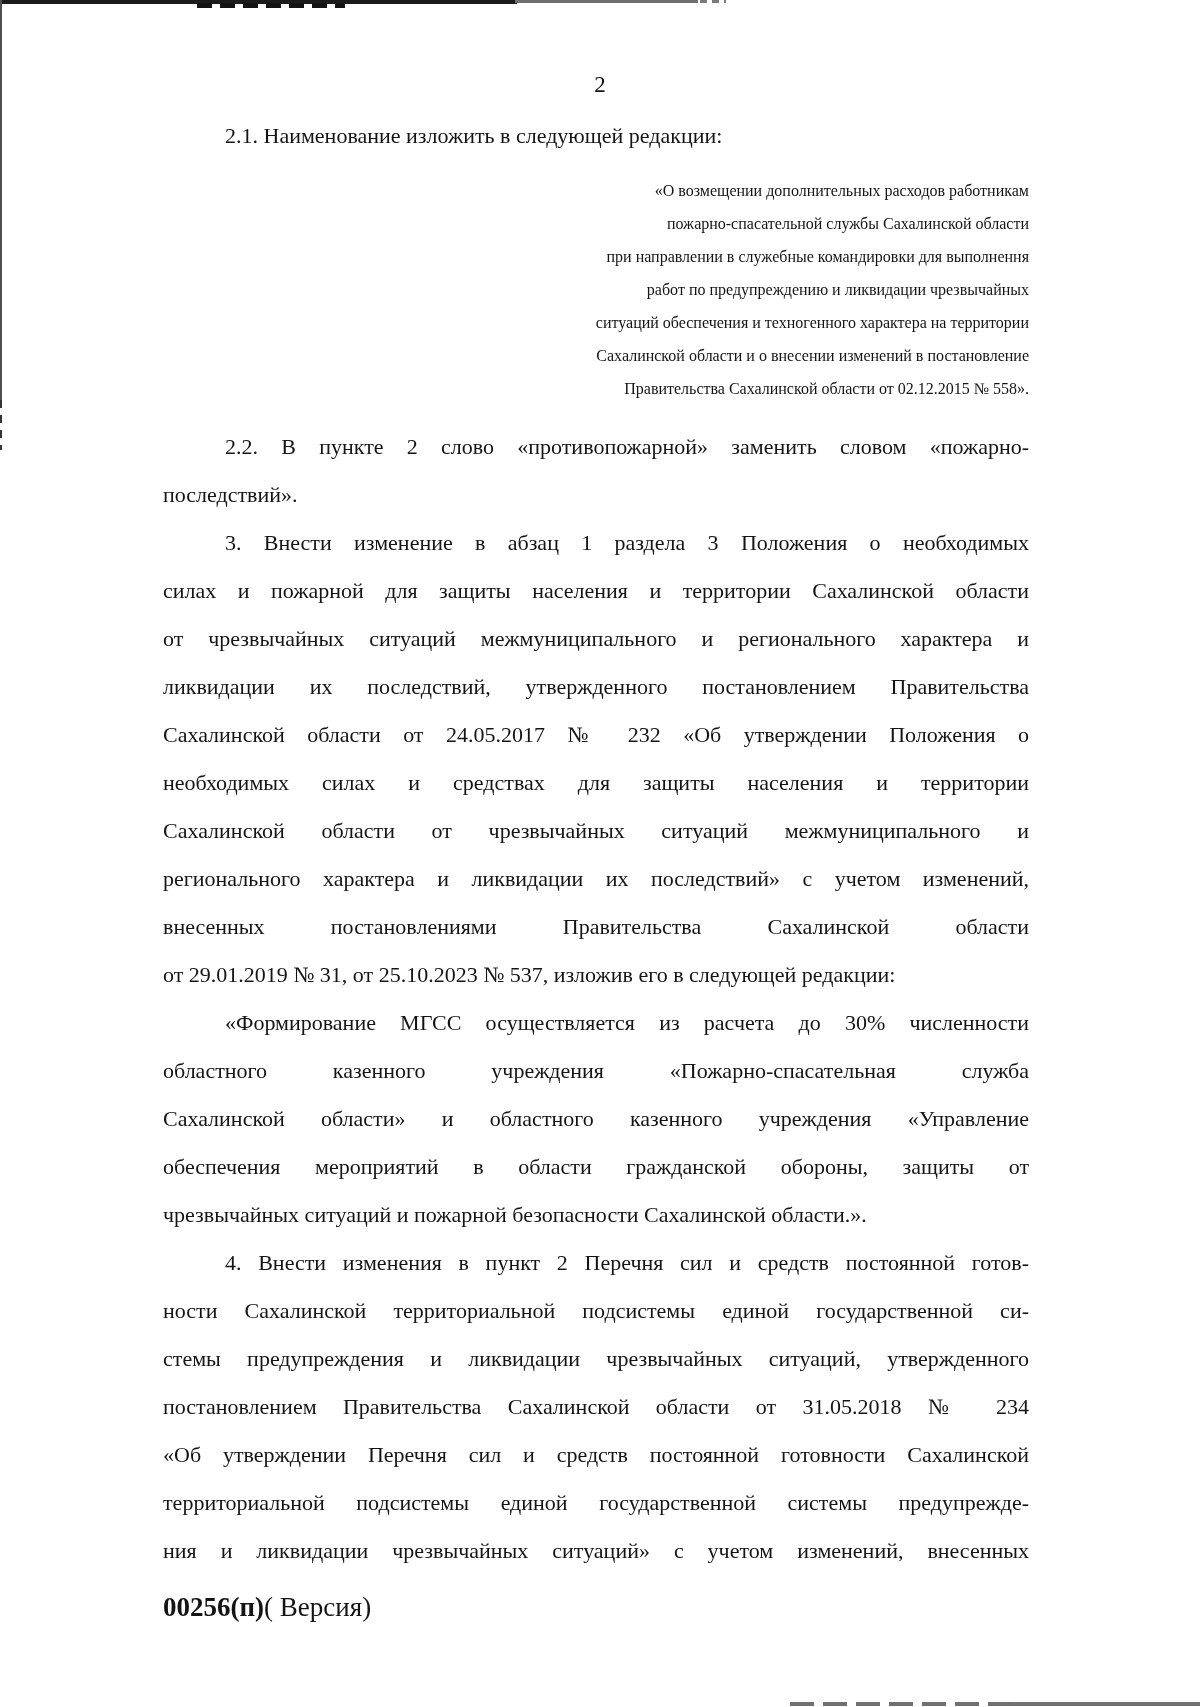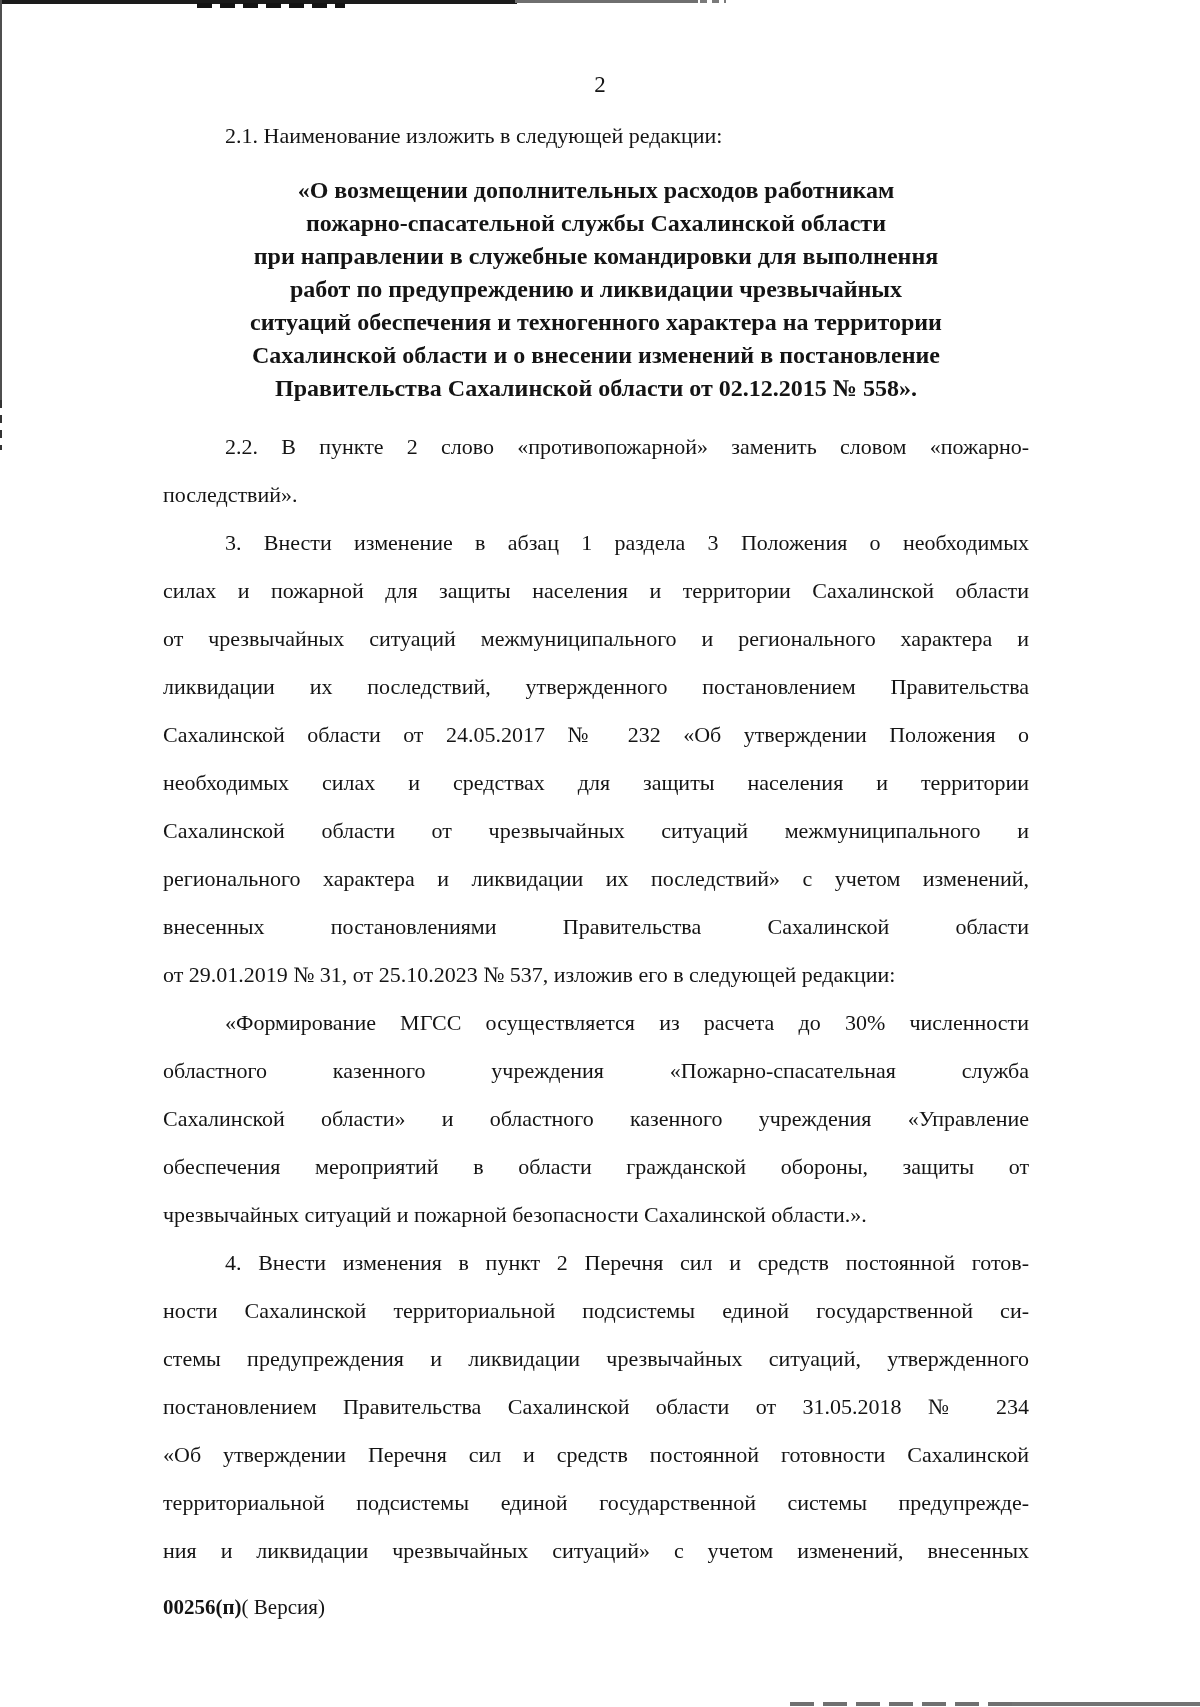--- a/index.html
+++ b/index.html
@@ -49,34 +49,34 @@
   }
   .ln {
     font-size: 22px;
     line-height: 48px;
     white-space: nowrap;
     white-space: normal;
   }
   .ln.indent { text-indent: 62px; font-family: Liberation Serif, serif; }
   .ln.justify { text-align: justify; text-align-last: justify; }
   .ln.bold {
-    font-weight: bold;
-    text-align: center;
-    font-size: 24px;
+    font-weight: normal;
+    text-align: right;
+    font-size: 16px;
     line-height: 33px;
   }
   
   .ln.indent + .ln.bold { margin-top: 14px; }
   .ln.bold + .ln:not(.bold) { margin-top: 18px; }
 
   .footer {
     position: absolute;
     left: 163px;
     top: 1594px;
-    font-size: 21px;
+    font-size: 27px;
     line-height: 26px;
   }
   .footer .code { font-weight: bold; }
 </style>
 </head>
 <body>
 
 <div class="page">
 
   <div class="art art-top-solid"></div>

